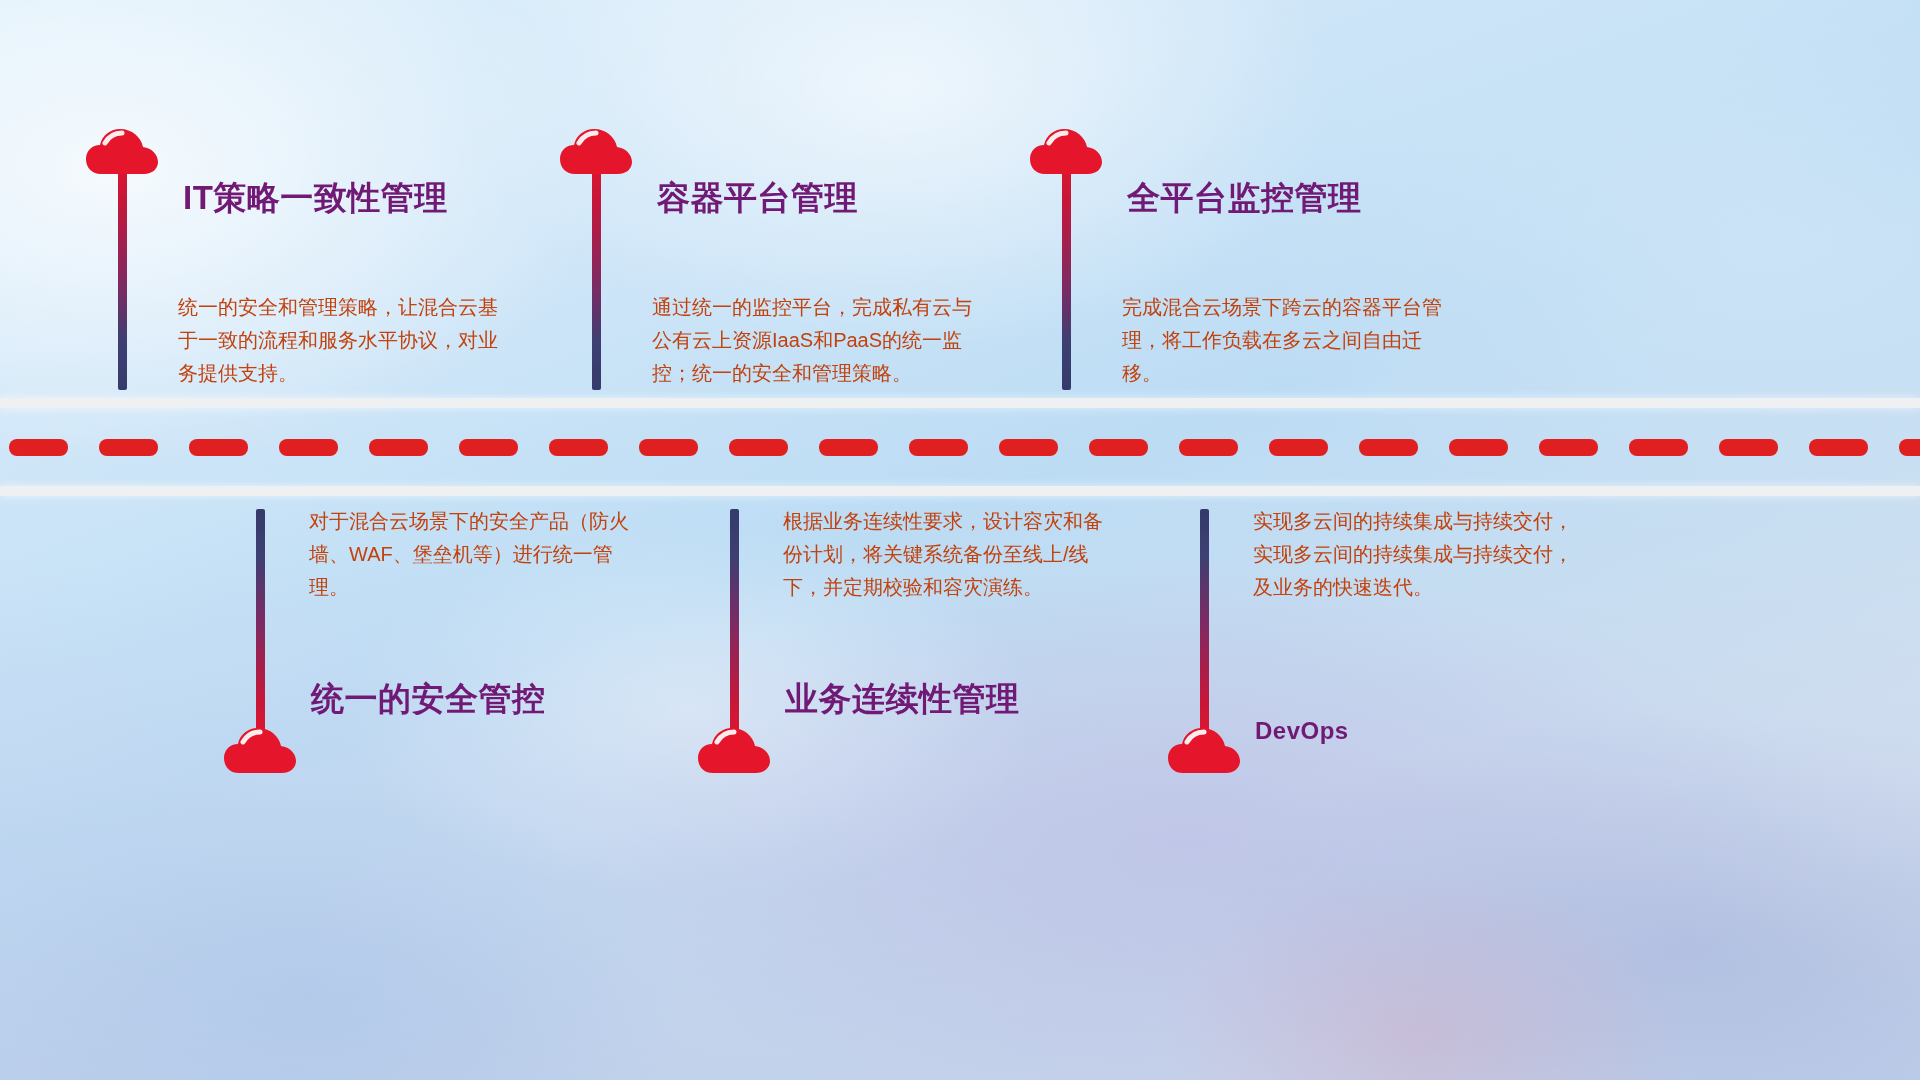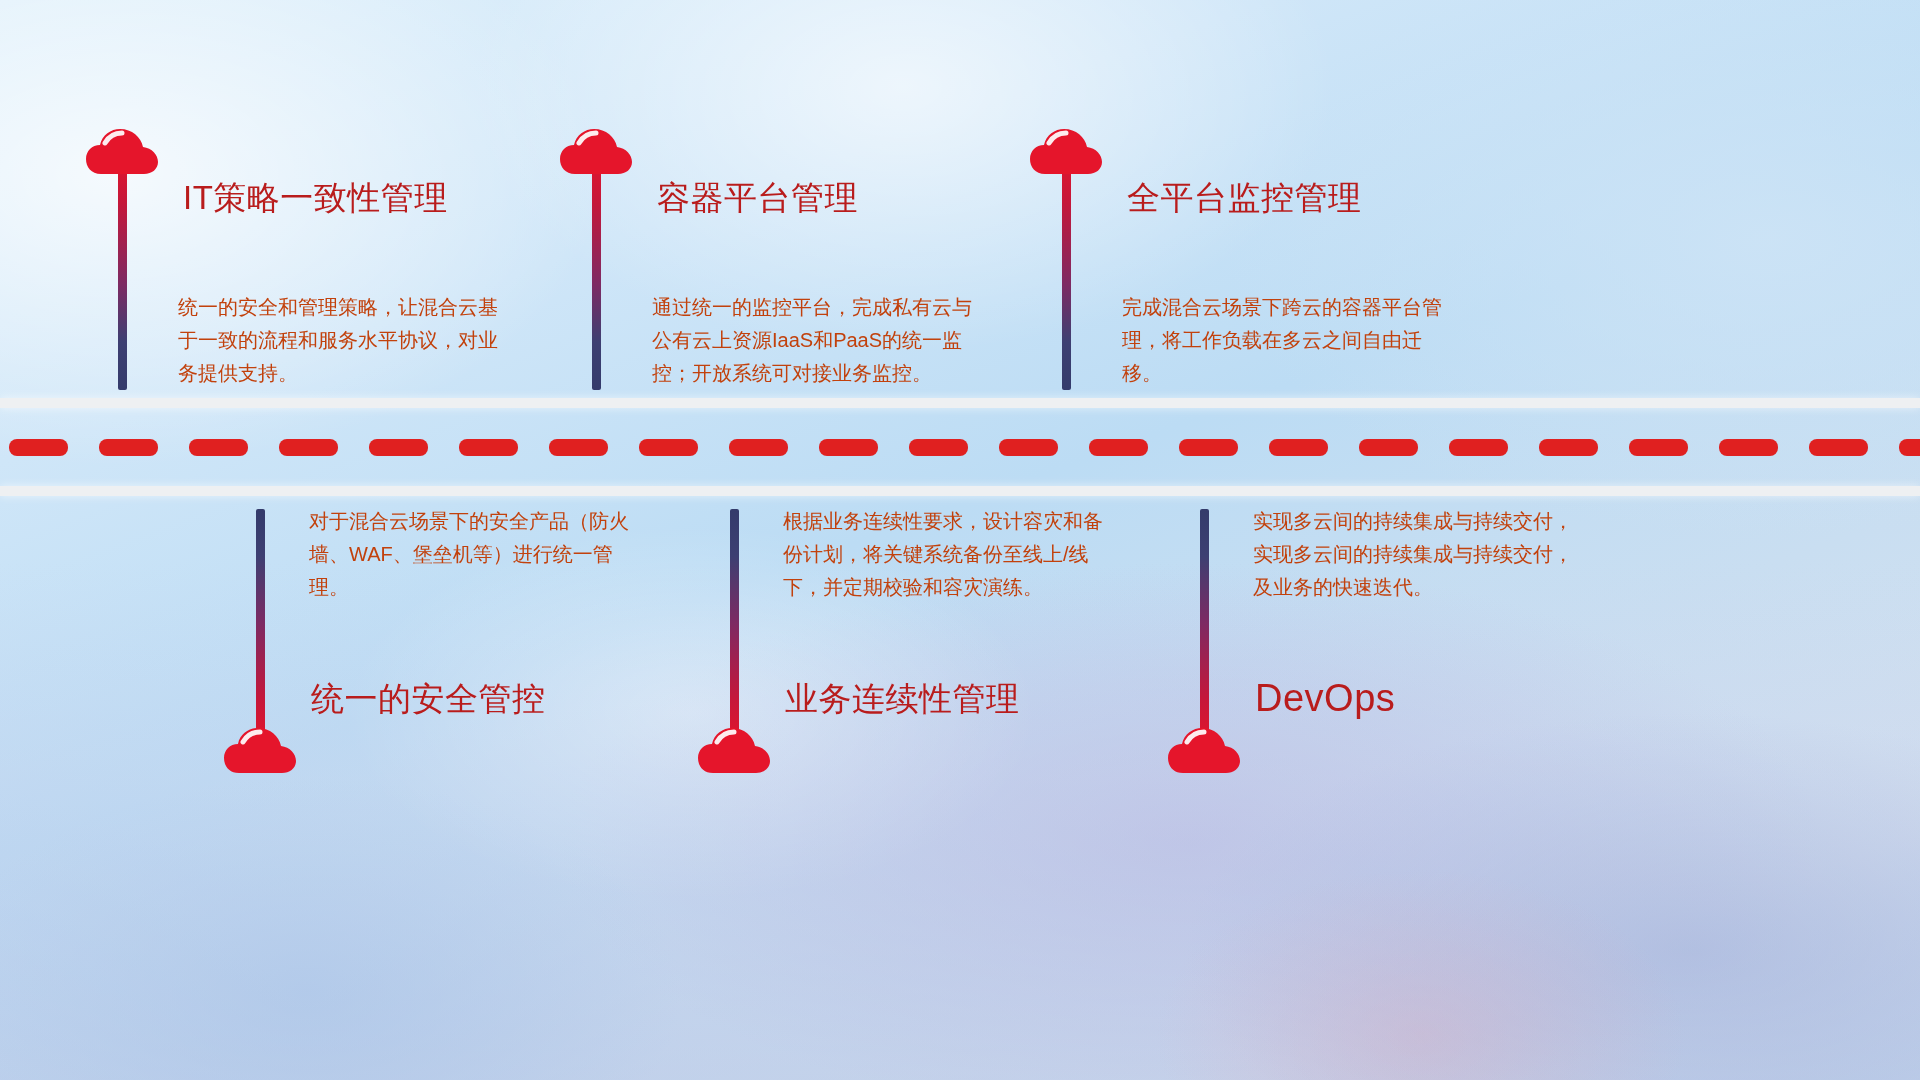--- a/index.html
+++ b/index.html
@@ -36,23 +36,23 @@
 
   
   .col { position:absolute; }
 
   .stem { position:absolute; width:9px; border-radius:2px; }
   .stem.up   { background:linear-gradient(to bottom,#e5152b 0%,#c5173a 22%,#7d2a63 56%,#3d3f72 80%,#343b6b 100%); }
   .stem.down { background:linear-gradient(to bottom,#343b6b 0%,#3d3f72 20%,#7d2a63 48%,#c5173a 80%,#e5152b 100%); }
 
   .cloud { position:absolute; width:74px; height:48px; }
 
-  .title { position:absolute; color:#b91c1c; font-size:33px; font-weight:400;
+  .title { position:absolute; color:#701a75; font-size:33px; font-weight:700;
            letter-spacing:.5px; white-space:nowrap; }
-  .title.lat { font-size:38px; }
+  .title.lat { font-size:24px;margin-top:40px; }
 
   .body { position:absolute; color:#c2410c; font-size:20px; line-height:33px;
           width:330px; font-weight:400; }
 
   
   .t-col { top:128px; }
   .t-stem { top:22px; height:240px; }
   .t-cloud{ top:0; left:-33px; }
   .t-title{ top:48px; left:65px; }
   .t-body { top:163px; left:60px; }
@@ -123,21 +123,21 @@
 
 <div class="col t-col" style="left:592px;">
   <div class="stem up t-stem"></div>
   <div class="cloud t-cloud">
     <svg viewBox="0 0 74 48" width="74" height="48">
       <path d="M16 46 C6 46 1 39 1 31 C1 23 7 17 15 17 C17 7 26 1 35 1 C47 1 56 9 58 19 C67 20 73 27 73 34 C73 41 67 46 59 46 Z" fill="#e5152b"></path>
       <path d="M20 15 C24 8 31 5 37 5" stroke="#ffffff" stroke-width="5" stroke-linecap="round" fill="none" opacity=".92"></path>
     </svg>
   </div>
   <div class="title t-title">容器平台管理</div>
-  <div class="body t-body">通过统一的监控平台，完成私有云与公有云上资源IaaS和PaaS的统一监控；开放系统可对接业务监控。</div>
+  <div class="body t-body">通过统一的监控平台，完成私有云与公有云上资源IaaS和PaaS的统一监控；统一的安全和管理策略。</div>
 </div>
 
 <div class="col t-col" style="left:1062px;">
   <div class="stem up t-stem"></div>
   <div class="cloud t-cloud">
     <svg viewBox="0 0 74 48" width="74" height="48">
       <path d="M16 46 C6 46 1 39 1 31 C1 23 7 17 15 17 C17 7 26 1 35 1 C47 1 56 9 58 19 C67 20 73 27 73 34 C73 41 67 46 59 46 Z" fill="#e5152b"></path>
       <path d="M20 15 C24 8 31 5 37 5" stroke="#ffffff" stroke-width="5" stroke-linecap="round" fill="none" opacity=".92"></path>
     </svg>
   </div>

